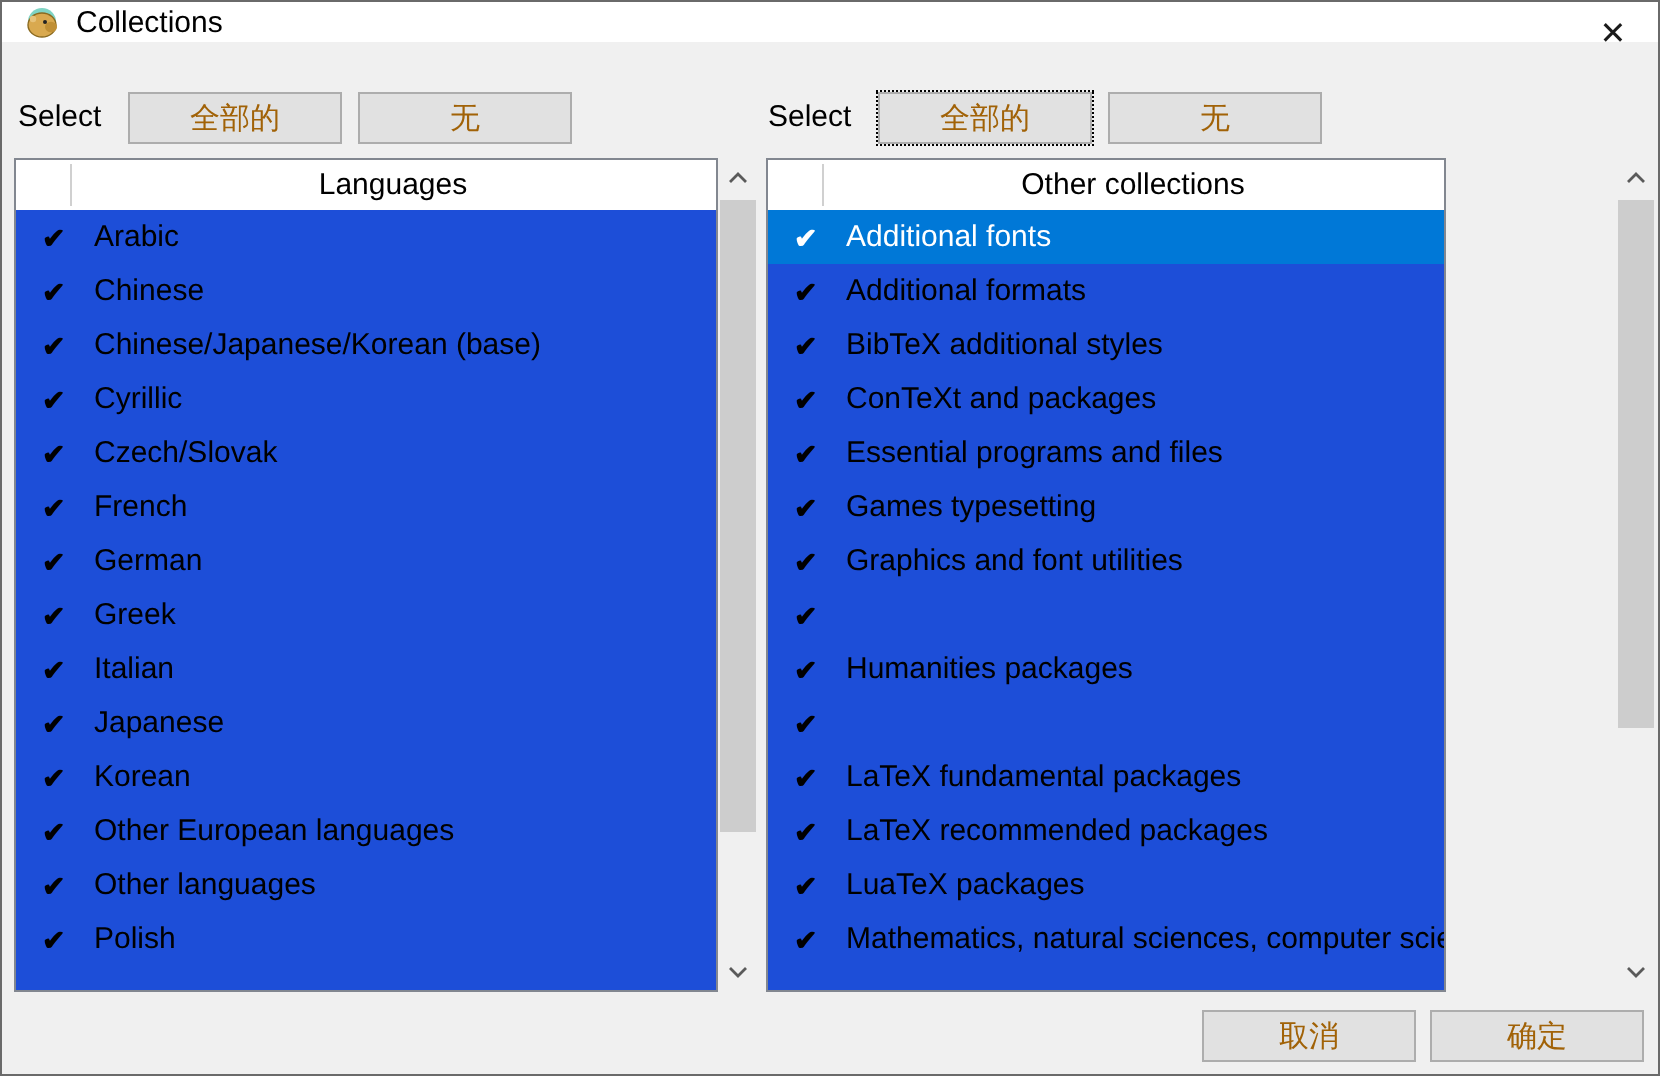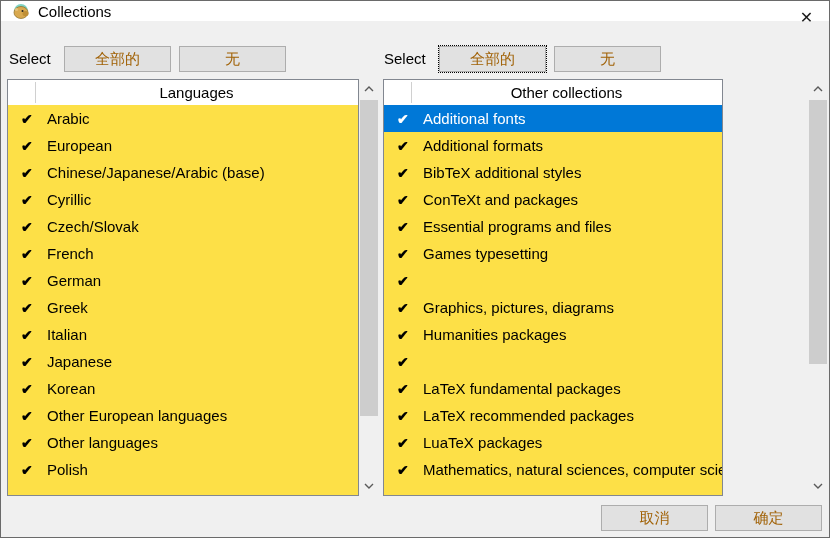--- a/index.html
+++ b/index.html
@@ -36,21 +36,21 @@
     font-size:15px;font-family:"Liberation Sans",sans-serif;color:#a16207;
     display:flex;align-items:center;justify-content:center;padding:0;
   }
   #btn-all-left{left:63px;}
   #btn-none-left{left:178px;}
   #btn-all-right{left:438px;outline:1px dotted #000;outline-offset:0px;}
   #btn-none-right{left:553px;}
   
   .panel{
     position:absolute;top:78px;height:417px;box-sizing:border-box;
-    background:#fde047;border:1px solid var(--panel-border);overflow:hidden;
+    background:#1d4ed8;border:1px solid var(--panel-border);overflow:hidden;
   }
   #panel-left{left:6px;width:352px;}
   #panel-right{left:382px;width:340px;}
   .panel-header{
     position:relative;height:25px;line-height:25px;text-align:center;
     font-size:15px;padding-left:27px;background:#fff;
   }
   .panel-header::before{
     content:"";position:absolute;left:27px;top:2px;bottom:2px;border-left:1px solid #d0d0d0;
   }
@@ -99,25 +99,25 @@
 
   <div class="panel" id="panel-left">
     <div class="panel-header">Languages</div>
     <div class="rows">
         <div class="row">
           <span class="check">✔</span>
           <span class="label">Arabic</span>
         </div>
         <div class="row">
           <span class="check">✔</span>
-          <span class="label">European</span>
-        </div>
-        <div class="row">
-          <span class="check">✔</span>
-          <span class="label">Chinese/Japanese/Arabic (base)</span>
+          <span class="label">Chinese</span>
+        </div>
+        <div class="row">
+          <span class="check">✔</span>
+          <span class="label">Chinese/Japanese/Korean (base)</span>
         </div>
         <div class="row">
           <span class="check">✔</span>
           <span class="label">Cyrillic</span>
         </div>
         <div class="row">
           <span class="check">✔</span>
           <span class="label">Czech/Slovak</span>
         </div>
         <div class="row">
@@ -195,24 +195,24 @@
         <div class="row">
           <span class="check">✔</span>
           <span class="label">Essential programs and files</span>
         </div>
         <div class="row">
           <span class="check">✔</span>
           <span class="label">Games typesetting</span>
         </div>
         <div class="row">
           <span class="check">✔</span>
-        </div>
-        <div class="row">
-          <span class="check">✔</span>
-          <span class="label">Graphics, pictures, diagrams</span>
+          <span class="label">Graphics and font utilities</span>
+        </div>
+        <div class="row">
+          <span class="check">✔</span>
         </div>
         <div class="row">
           <span class="check">✔</span>
           <span class="label">Humanities packages</span>
         </div>
         <div class="row">
           <span class="check">✔</span>
         </div>
         <div class="row">
           <span class="check">✔</span>

